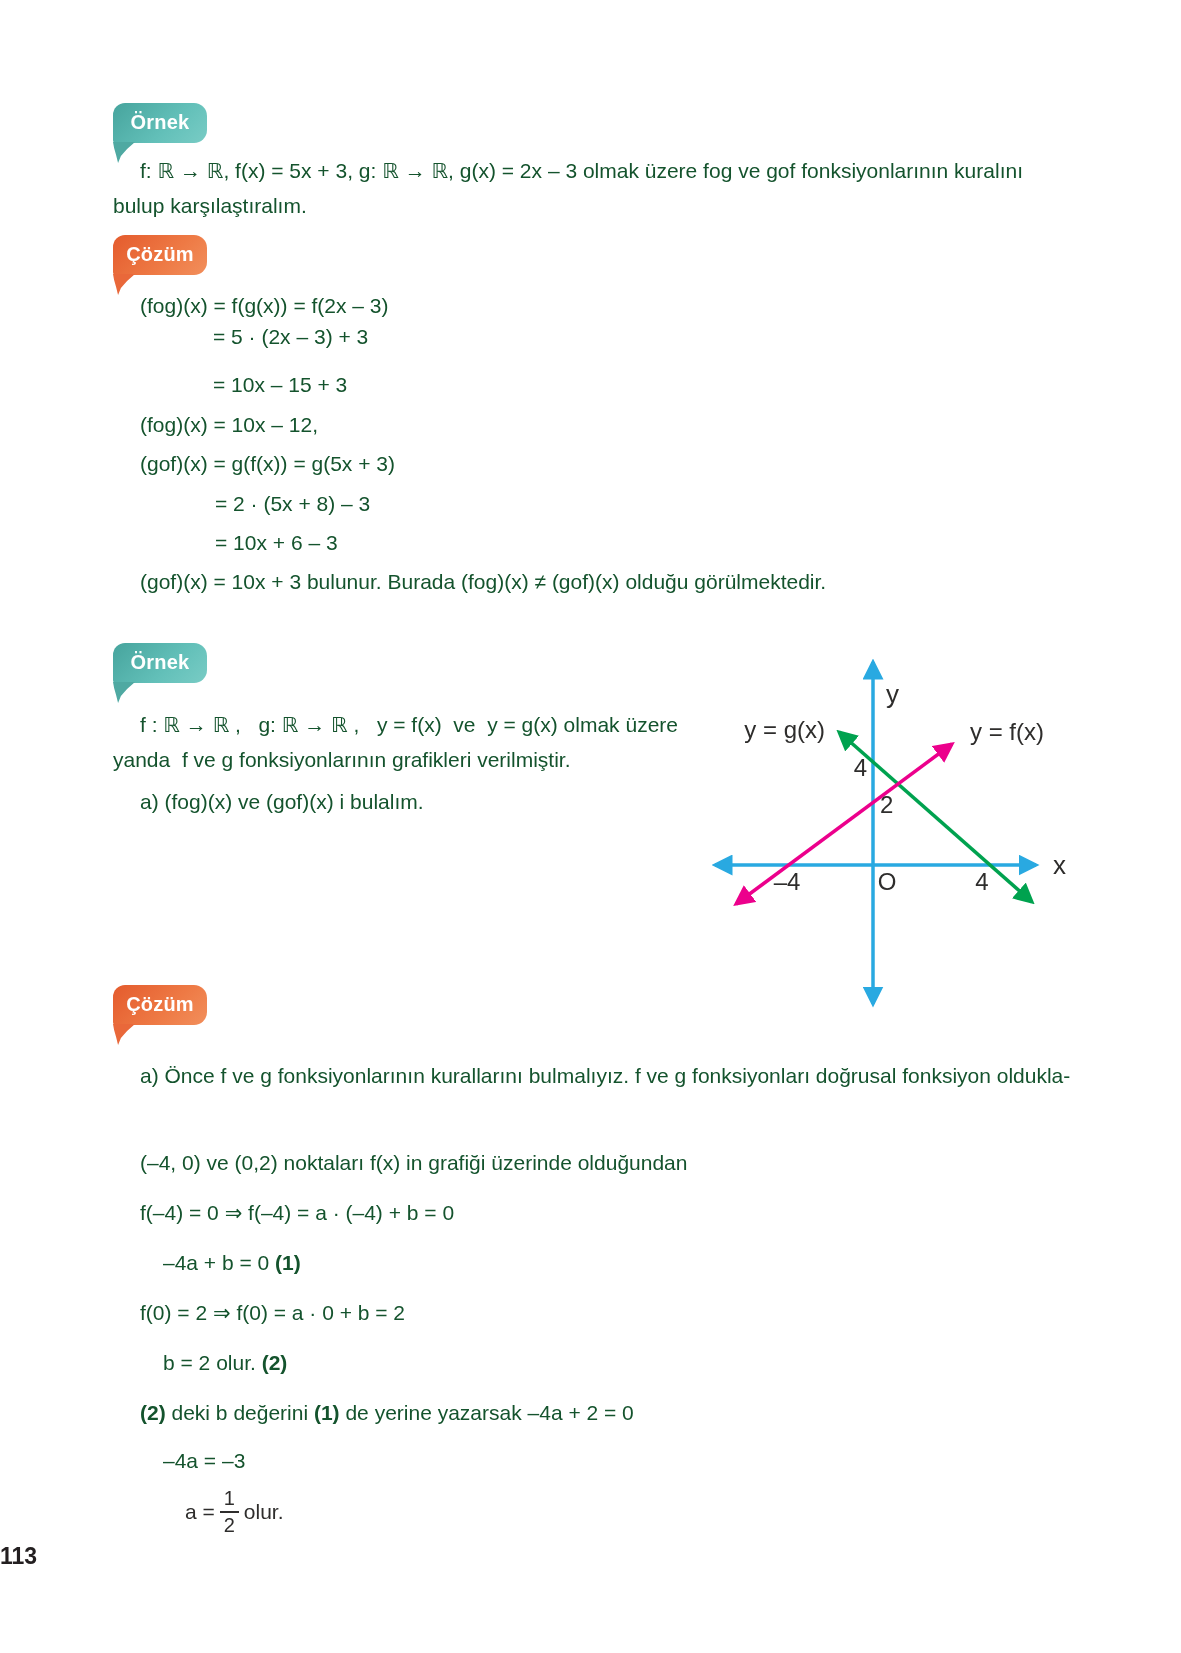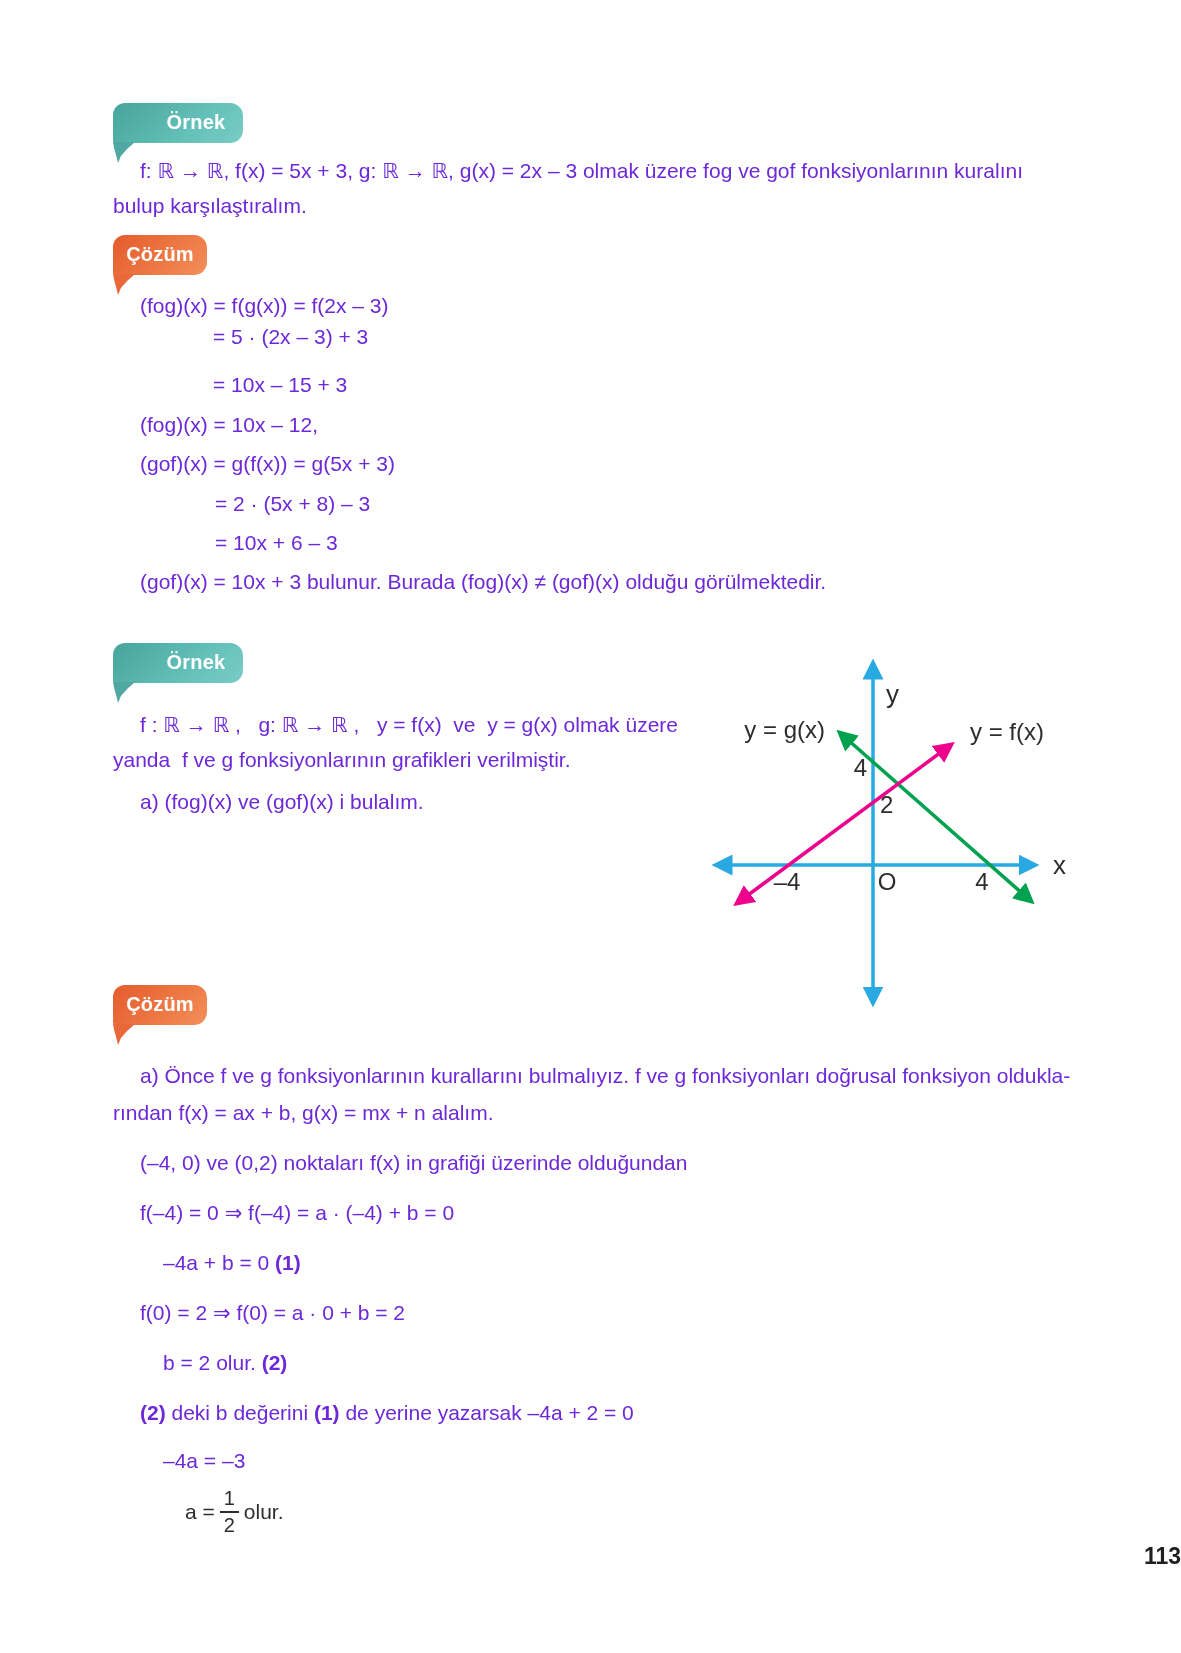--- a/index.html
+++ b/index.html
@@ -1,36 +1,36 @@
 <!DOCTYPE html>
 <html><head>
 <meta charset="utf-8">
 <style>
   html,body{margin:0;padding:0;background:#fff;}
   #page{position:relative;width:1181px;height:1653px;background:#ffffff;overflow:hidden;
         font-family:"Liberation Sans","DejaVu Sans",sans-serif;color:#2e2d2c;}
-  .t{position:absolute;font-size:21px;line-height:1.25;white-space:pre-wrap;color:#6d28d9;}
+  .t{position:absolute;font-size:21px;line-height:1.25;white-space:pre-wrap;color:#14532d;}
   .t b{font-weight:700;}
   .badge{position:absolute;width:94px;height:40px;border-radius:12px 13px 13px 3px;
          display:flex;align-items:center;justify-content:center;color:#fff;
          font-weight:700;font-size:20px;letter-spacing:.2px;}
   .badge::after{content:"";position:absolute;left:0;bottom:-20px;width:22px;height:21px;
          clip-path:polygon(0% 0%,100% 0%,64% 33%,36% 67%,23% 100%,14% 62%,5% 29%,0% 0%);}
-  .badge.teal{background:linear-gradient(135deg,#46a49d 0%,#63c0b9 60%,#79ccc5 100%);padding-left:36px;}
+  .badge.teal{background:linear-gradient(135deg,#46a49d 0%,#63c0b9 60%,#79ccc5 100%);}
   .badge.teal::after{background:#4fa9a2;}
   .badge.orange{background:linear-gradient(135deg,#e45b2d 0%,#ee7a45 60%,#f28f5c 100%);align-items:center;}
   .badge.orange::after{background:#e9683a;}
   .badge .badge-label{position:relative;top:-1px;}
   #graph{position:absolute;left:640px;top:640px;}
   svg text{font-family:"Liberation Sans","DejaVu Sans",sans-serif;fill:#2e2d2c;}
   .fracline{position:absolute;display:flex;align-items:center;font-size:21px;}
   .frac{display:inline-flex;flex-direction:column;align-items:center;margin:0 5px;}
   .frac .fnum,.frac .fden{font-size:20px;line-height:1.15;}
   .frac .fbar{width:19px;height:2px;background:#2e2d2c;margin:1px 0;}
-  #pagenum{position:absolute;left:0;right:0;top:1543px;text-align:right;
+  #pagenum{position:absolute;left:0;right:0;top:1543px;text-align:left;
            font-size:23px;font-weight:700;color:#231f20;}
 </style>
 </head>
 <body>
 
 <div id="page">
 
   <div class="badge teal" style="left:113px;top:103px">
     <span class="badge-label">Örnek</span>
   </div>
@@ -83,21 +83,20 @@
     <text x="247" y="250" font-size="24" text-anchor="middle">O</text>
     <text x="342" y="250" font-size="24" text-anchor="middle">4</text>
     <text x="185" y="98" font-size="24" text-anchor="end">y = g(x)</text>
     <text x="330" y="100" font-size="24">y = f(x)</text>
   </svg>
 
   <div class="badge orange" style="left:113px;top:985px">
     <span class="badge-label">Çözüm</span>
   </div>
   <div class="t" style="left:140px;top:1063px">a) Önce f ve g fonksiyonlarının kurallarını bulmalıyız. f ve g fonksiyonları doğrusal fonksiyon oldukla-</div>
-  <div class="t" style="left:113px;top:1100px">rından f(x) = ax + b, g(x) = mx + n alalım.</div>
   <div class="t" style="left:140px;top:1150px">(–4, 0) ve (0,2) noktaları f(x) in grafiği üzerinde olduğundan</div>
   <div class="t" style="left:140px;top:1200px">f(–4) = 0 ⇒ f(–4) = a · (–4) + b = 0</div>
   <div class="t" style="left:163px;top:1250px"><span>–4a + b = 0 </span><b>(1)</b></div>
   <div class="t" style="left:140px;top:1300px">f(0) = 2 ⇒ f(0) = a · 0 + b = 2</div>
   <div class="t" style="left:163px;top:1350px"><span>b = 2 olur. </span><b>(2)</b></div>
   <div class="t" style="left:140px;top:1400px"><b>(2)</b><span> deki b değerini </span><b>(1)</b><span> de yerine yazarsak –4a + 2 = 0</span></div>
   <div class="t" style="left:163px;top:1448px">–4a = –3</div>
 
   <div class="fracline" style="left:185px;top:1487px">
     <span>a = </span>

